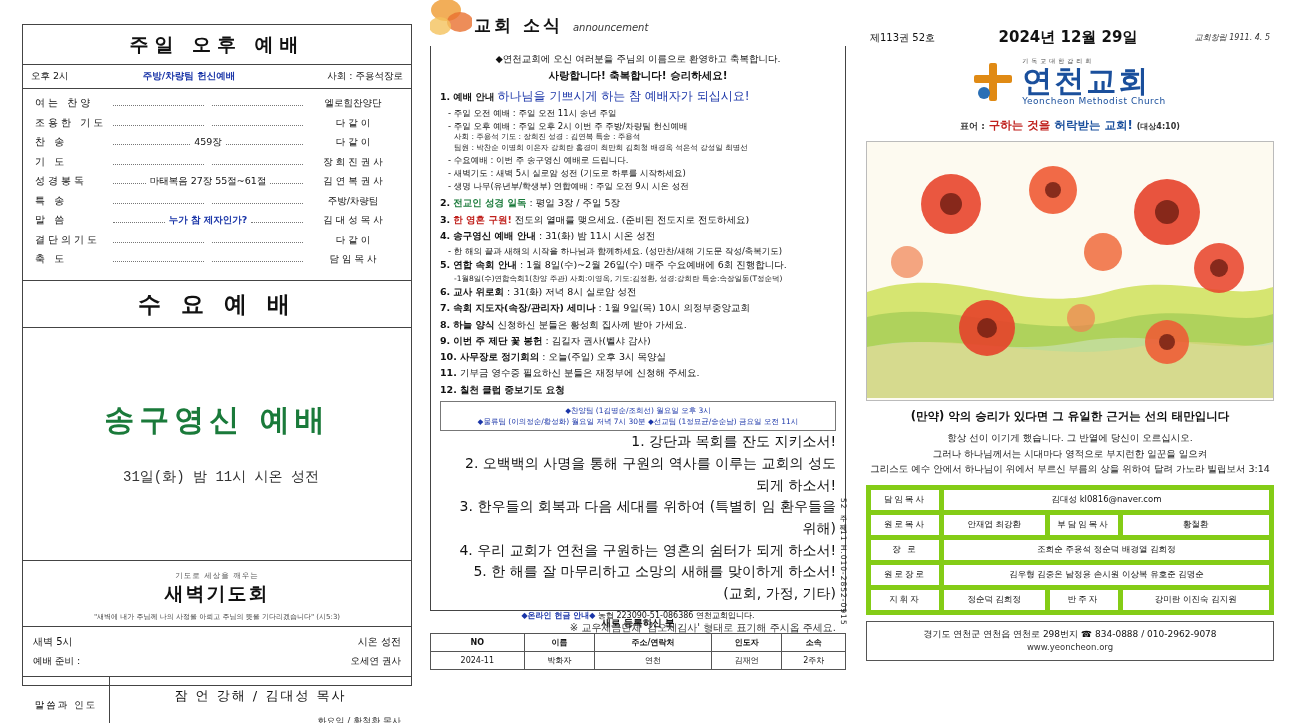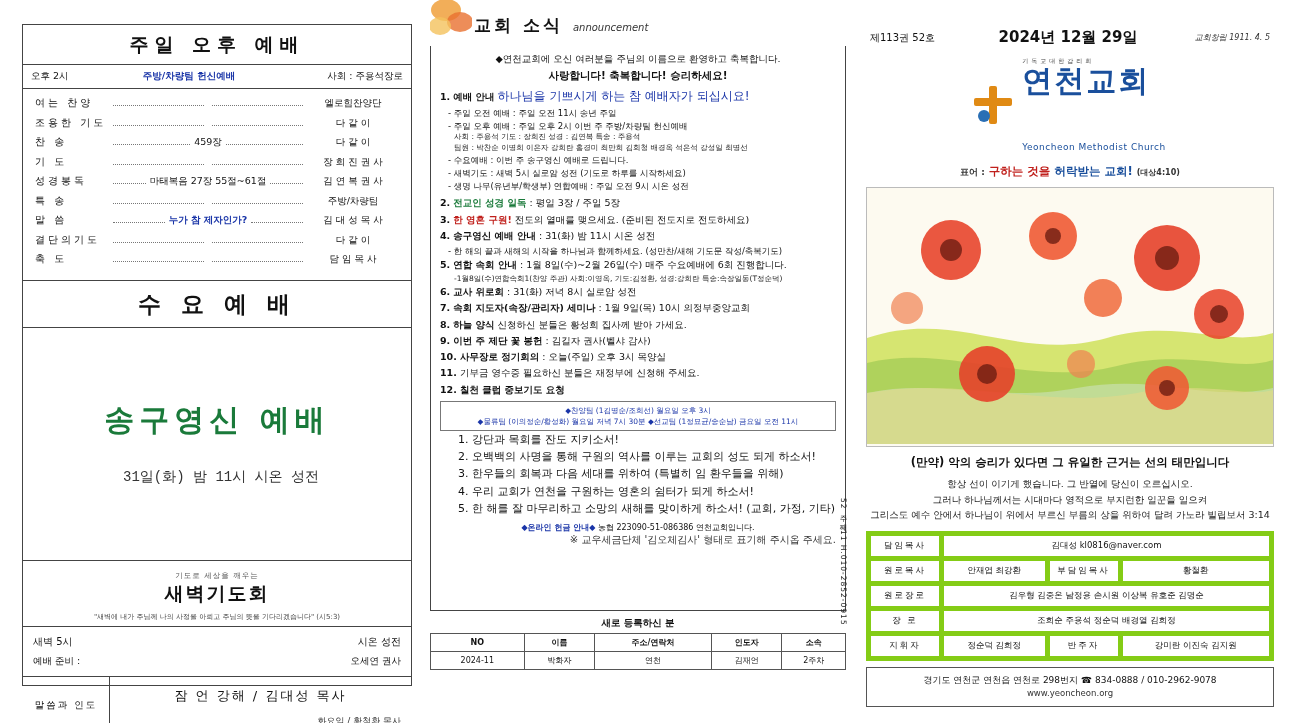--- a/index.html
+++ b/index.html
@@ -71,42 +71,42 @@
   #mid h2.ttl i{font-size:10px;font-style:italic;font-weight:normal;letter-spacing:0;margin-left:10px;color:#333;}
   #mid .frame{border:1px solid #444;border-top:none;padding:6px 9px 8px;height:565px;box-sizing:border-box;}
   .greet{text-align:center;font-size:9.5px;line-height:1.55;margin-bottom:4px;}
   .greet .g2{font-weight:bold;font-size:10.5px;}
   .item{font-size:9.5px;line-height:1.5;margin-bottom:2px;}
   .item .num{font-weight:bold;}
   .sub{font-size:8.5px;line-height:1.5;padding-left:8px;color:#111;}
   .sub2{font-size:7.5px;line-height:1.45;padding-left:14px;color:#222;}
   .pray-band{border:1px solid #777;margin-top:4px;padding:3px 4px;}
   .pray-band .ln{font-size:7.5px;line-height:1.5;text-align:center;}
-  .numlist{font-size:11px;line-height:1.55;padding-left:18px;}
+  .numlist{font-size:14px;line-height:1.55;padding-left:18px;text-align:right;}
   .online{text-align:center;font-size:8px;margin-top:5px;}
   .online .note{font-size:10px;color:#333;text-align:right;}
   #newtable{margin-top:6px;width:100%;border-collapse:collapse;font-size:8px;}
   #newtable caption{font-size:9.5px;font-weight:bold;padding-bottom:3px;}
   #newtable th,#newtable td{border:1px solid #555;padding:3px 2px;text-align:center;}
   #sidecode{position:absolute;right:-2px;bottom:60px;writing-mode:vertical-rl;font-size:7.5px;letter-spacing:1px;color:#222;}
 
   
   #right{left:866px;top:24px;width:408px;height:660px;}
   #rhead{display:flex;align-items:center;font-size:10px;padding:4px 4px 8px;}
   #rhead .vol{width:92px;}
   #rhead .date{flex:1;text-align:center;font-size:15px;font-weight:bold;}
   #rhead .found{width:96px;text-align:right;font-size:8px;color:#333;font-style:italic;}
   #logo{display:flex;align-items:center;justify-content:center;gap:10px;padding:2px 0 6px;}
   #logo .cross{width:38px;height:38px;position:relative;}
   #logo .cross .c-v{position:absolute;left:15px;top:0;width:8px;height:38px;background:#e08a14;border-radius:2px;}
   #logo .cross .c-h{position:absolute;left:0;top:12px;width:38px;height:8px;background:#e08a14;border-radius:2px;}
   #logo .cross .c-dot{position:absolute;left:4px;top:24px;width:12px;height:12px;border-radius:50%;background:#2a6fb5;}
   #logo .names .kr{font-size:30px;font-weight:bold;color:#1a4f9c;letter-spacing:2px;line-height:1;}
   #logo .names .mini{font-size:6px;color:#444;letter-spacing:3px;}
-  #logo .names .en{font-size:9px;color:#1a4f9c;letter-spacing:0.5px;margin-top:46px;}
+  #logo .names .en{font-size:9px;color:#1a4f9c;letter-spacing:0.5px;}
   #motto{text-align:center;font-size:11.5px;font-weight:bold;margin:6px 0 8px;}
   #motto .m1{color:#c0201c;}
   #motto .m2{color:#1a4f9c;}
   #motto .ref{font-size:8px;color:#333;}
   #art{height:258px;border:1px solid #bbb;position:relative;overflow:hidden;background:#fdfbf2;}
   #verseblock{text-align:center;margin-top:8px;}
   #verseblock .v-title{font-size:11.5px;font-weight:bold;margin-bottom:6px;}
   #verseblock .v-line{font-size:9.5px;line-height:1.65;color:#222;}
   #rtable{margin-top:8px;width:100%;border-collapse:collapse;font-size:8.5px;}
   #rtable td{border:5px solid #84cc16;padding:4px 3px;}
@@ -424,26 +424,26 @@
         <td class="lbl">담임목사</td>
         <td colspan="3" class="ctr">김대성 kl0816@naver.com</td>
       </tr>
       <tr>
         <td class="lbl">원로목사</td>
         <td class="ctr">안재엽  최강환</td>
         <td class="lbl">부담임목사</td>
         <td class="ctr">황철환</td>
       </tr>
       <tr>
+        <td class="lbl">장  로</td>
+        <td colspan="3" class="ctr">조희순 주용석 정순덕 배경열 김희정</td>
+      </tr>
+      <tr>
         <td class="lbl">원로장로</td>
         <td colspan="3" class="ctr">김우형 김중온 남정용 손시원 이상복 유호준 김명순</td>
-      </tr>
-      <tr>
-        <td class="lbl">장  로</td>
-        <td colspan="3" class="ctr">조희순 주용석 정순덕 배경열 김희정</td>
       </tr>
       <tr>
         <td class="lbl">지휘자</td>
         <td class="ctr">정순덕 김희정</td>
         <td class="lbl">반주자</td>
         <td class="ctr">강미란 이진숙 김지원</td>
       </tr>
     </tbody>
       </table>
 

